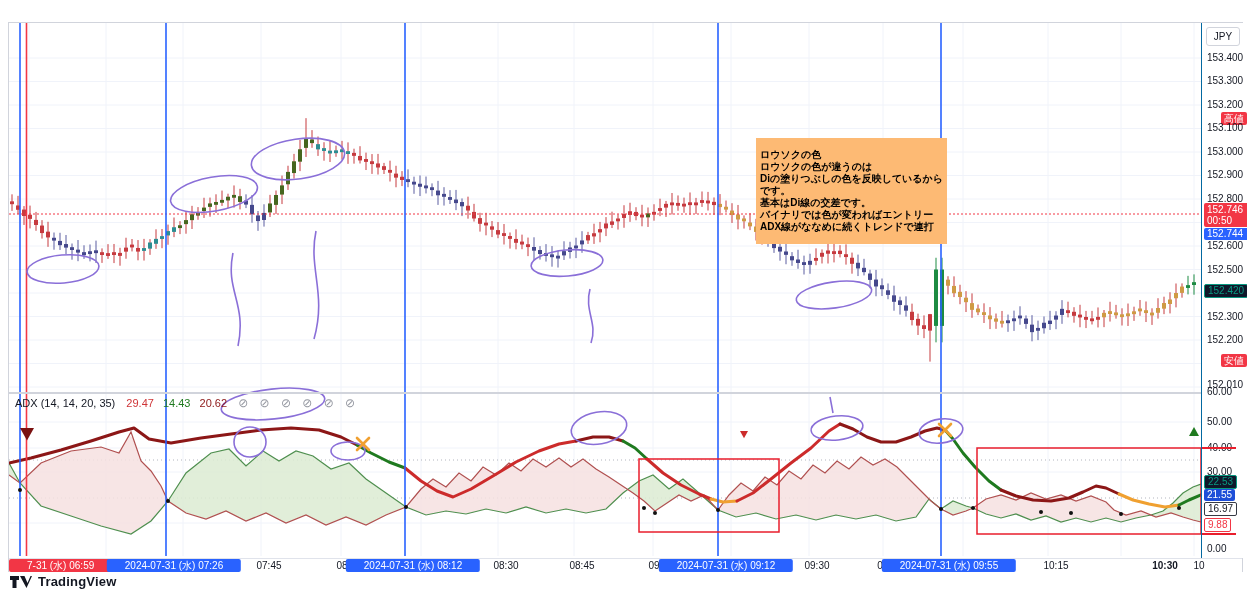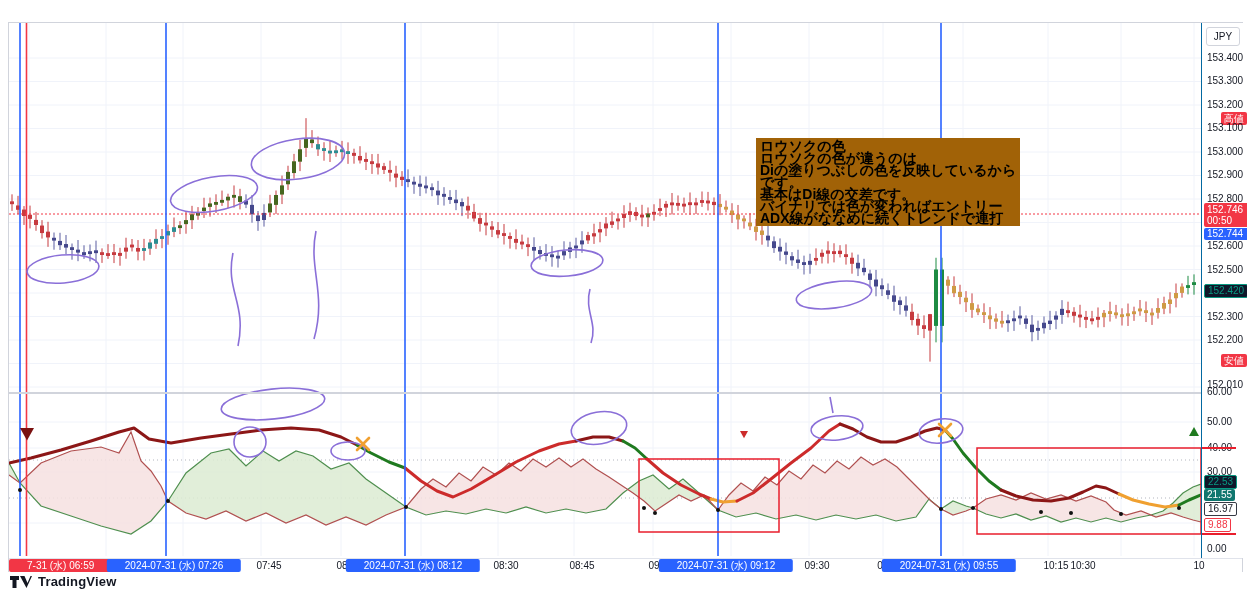--- a/index.html
+++ b/index.html
@@ -8,32 +8,32 @@
   .publish-bar b{color:#131722;font-weight:700;}
   .chart{position:absolute;left:8px;top:22px;width:1233px;height:548px;border:1px solid #d1d4dc;background:#fff;}
   .plot{position:absolute;left:0;top:0;width:1192px;height:535px;}
   .plot svg{position:absolute;left:0;top:0;}
   .axis-col{position:absolute;left:1192px;top:0;width:41px;height:535px;border-left:1px solid #0369a1;background:#fff;padding-left:48px;}
   .axis-label{position:absolute;left:0;width:100%;padding-left:5px;font-size:10px;color:#131722;white-space:nowrap;}
   .currency-btn{position:absolute;left:4px;top:4px;width:32px;height:17px;line-height:17px;text-align:center;font-size:10px;color:#131722;border:1px solid #d1d4dc;border-radius:3px;background:#fff;}
   .badge{position:absolute;font-size:10px;line-height:12px;border-radius:2px;padding:0 3px;white-space:nowrap;}
   .badge.blue{background:#2962ff;color:#fff;}
   .badge.green-outline{background:#0f172a;border:1px solid #089981;color:#089981;}
-  .badge.green-solid{background:#0f766e;color:#fff;}
+  .badge.green-solid{background:#1d4ed8;color:#fff;}
   .badge.black-outline{background:#fff;border:1px solid #363a45;color:#131722;}
   .badge.red-outline{background:#fff;border:1px solid #f23645;color:#f23645;}
   .hl-badge{position:absolute;display:flex;gap:1px;font-size:10px;line-height:13px;}
   .hl-badge .chip{background:#f23645;color:#fff;padding:0 3px;border-radius:2px;}
   .last-badge{position:absolute;background:#f23645;color:#fff;border-radius:2px;font-size:10px;line-height:11px;padding:1px 3px;text-align:left;}
   .legend{position:absolute;left:6px;top:4px;font-size:11px;color:#131722;white-space:nowrap;}
   .legend .v{color:#2962ff;}
   .legend .lab{color:#131722;margin-left:6px;}
   .adx-legend{position:absolute;left:6px;top:373px;font-size:11px;color:#131722;white-space:nowrap;}
   .adx-legend .slash{color:#9598a1;letter-spacing:4px;margin-left:8px;font-size:12px;}
-  .note{position:absolute;left:747px;top:115px;background:#a16207;color:#000;font-size:14px;font-weight:700;line-height:12px;padding:2px 4px;z-index:6;}
+  .note{position:absolute;left:747px;top:115px;background:#fdba74;color:#000;font-size:10px;font-weight:700;line-height:12px;padding:11px 4px;z-index:6;}
   .time-axis{position:absolute;left:0;top:535px;width:1233px;height:13px;border-top:1px solid #e0e3eb;background:#fff;}
   .t-label{position:absolute;top:1px;font-size:10px;color:#131722;transform:translateX(-50%);white-space:nowrap;}
   .t-badge{position:absolute;top:0px;font-size:10px;line-height:13px;color:#fff;border-radius:2px;padding:0 18px;transform:translateX(-50%);white-space:nowrap;}
   .t-badge.left{transform:none;}
   .footer{position:absolute;left:10px;top:574px;display:flex;align-items:center;gap:6px;}
   .footer .brand{font-size:13px;font-weight:700;color:#131722;letter-spacing:.2px;}
   .axis-red-stub{position:absolute;left:0;height:2px;background:#e91e2c;width:34px;}
 </style>
 </head>
 <body>
@@ -561,20 +561,27 @@
             <circle cx="717" cy="509" r="2" fill="#111"></circle>
             <circle cx="940" cy="508" r="2" fill="#111"></circle>
             <circle cx="972" cy="507" r="2" fill="#111"></circle>
             <circle cx="1040" cy="511" r="2" fill="#111"></circle>
             <circle cx="1070" cy="512" r="2" fill="#111"></circle>
             <circle cx="1120" cy="513" r="2" fill="#111"></circle>
             <circle cx="1178" cy="507" r="2" fill="#111"></circle>
           </g>
           <line x1="8" y1="392" x2="1200" y2="392" stroke="#d1d4dc" stroke-width="2"></line>
         </svg>
+      <div class="adx-legend">
+        <span>ADX (14, 14, 20, 35)</span>
+        <span style="color:#cf3437;margin-left:8px">29.47</span>
+        <span style="color:#1f7a1f;margin-left:6px">14.43</span>
+        <span style="color:#8c1717;margin-left:6px">20.62</span>
+        <span class="slash">⊘ ⊘ ⊘ ⊘ ⊘ ⊘</span>
+      </div>
       <div class="note" id="note-box">
           <div>ロウソクの色</div>
           <div>ロウソクの色が違うのは</div>
           <div>Diの塗りつぶしの色を反映しているから</div>
           <div>です。</div>
           <div>基本はDi線の交差です。</div>
           <div>バイナリでは色が変わればエントリー</div>
           <div>ADX線がななめに続くトレンドで連打</div>
         </div>
     </div>
@@ -623,21 +630,21 @@
     <div class="time-axis" id="time-axis">
         <div class="t-label" style="left: 105px;">07:15</div>
         <div class="t-label" style="left: 260px;">07:45</div>
         <div class="t-label" style="left: 340px;">08:00</div>
         <div class="t-label" style="left: 497px;">08:30</div>
         <div class="t-label" style="left: 573px;">08:45</div>
         <div class="t-label" style="left: 652px;">09:00</div>
         <div class="t-label" style="left: 808px;">09:30</div>
         <div class="t-label" style="left: 878px;">09:4</div>
         <div class="t-label" style="left: 1047px;">10:15</div>
-        <div class="t-label" style="left: 1074px;">10:30</div>
+        <div class="t-label" style="left: 1156px; font-weight: bold;">10:30</div>
         <div class="t-label" style="left: 1190px;">10</div>
         <div class="t-badge left" style="left: 0px; background: rgb(242, 54, 69);">7-31 (水)  06:59</div>
         <div class="t-badge" style="left: 165px; background: rgb(41, 98, 255);">2024-07-31 (水)  07:26</div>
         <div class="t-badge" style="left: 404px; background: rgb(41, 98, 255);">2024-07-31 (水)  08:12</div>
         <div class="t-badge" style="left: 717px; background: rgb(41, 98, 255);">2024-07-31 (水)  09:12</div>
         <div class="t-badge" style="left: 940px; background: rgb(41, 98, 255);">2024-07-31 (水)  09:55</div>
       </div>
   </div>
 
   <div class="footer">

